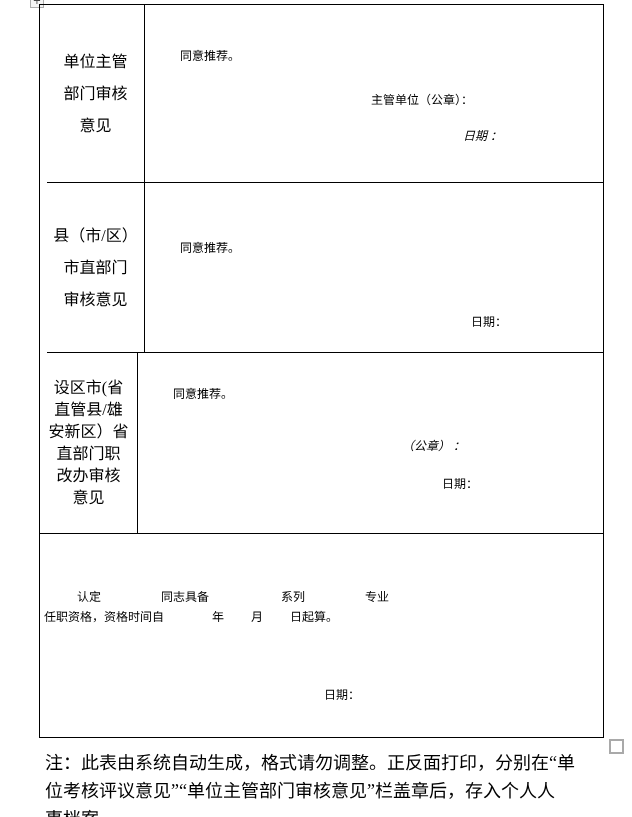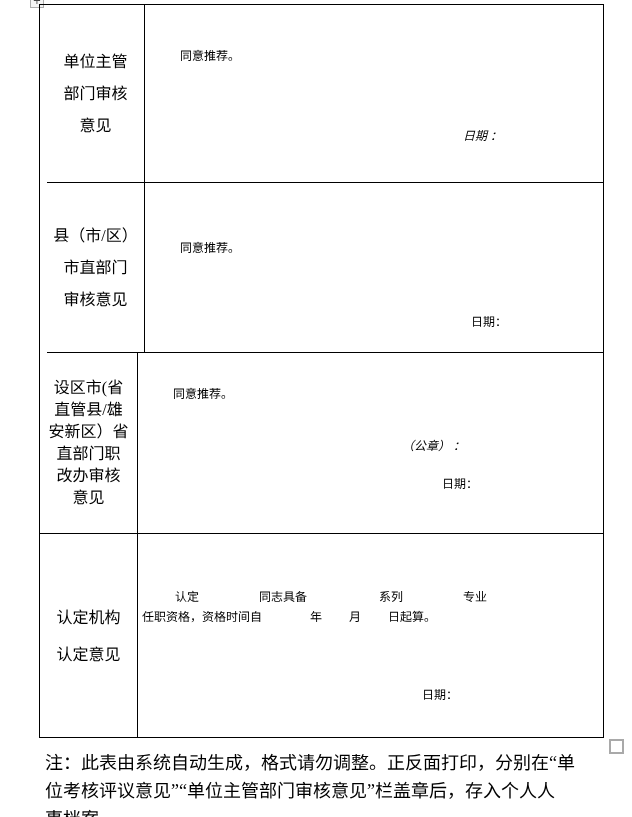--- a/index.html
+++ b/index.html
@@ -93,20 +93,21 @@
     </div>
 
   <div class="form-table">
 
     <div class="trow r1">
       <div class="cell-label lh32">单位主管
 部门审核
 意见</div>
       <div class="cell-content">
         <div class="cl agree">同意推荐。</div>
+        <div class="cl seal">主管单位（公章）：</div>
         <div class="cl date">日期 ：</div>
       </div>
     </div>
 
     <div class="trow r2">
       <div class="cell-label lh32">县（市/区）
 市直部门
 审核意见</div>
       <div class="cell-content">
         <div class="cl agree">同意推荐。</div>
@@ -122,22 +123,20 @@
 改办审核
 意见</div>
       <div class="cell-content">
         <div class="cl agree">同意推荐。</div>
         <div class="cl seal">（公章） ：</div>
         <div class="cl date">日期：</div>
       </div>
     </div>
 
     <div class="trow r4">
-      <div class="cell-label lh37">认定机构
-认定意见</div>
       <div class="cell-content">
         <div class="cl line1">认定　　　　　同志具备　　　　　　系列　　　　　专业</div>
         <div class="cl line2">任职资格，资格时间自　　　　年　　 月　　 日起算。</div>
         <div class="cl date">日期：</div>
       </div>
     </div>
 
   </div>
 
   <div class="footnote">注：此表由系统自动生成，格式请勿调整。正反面打印，分别在“单

